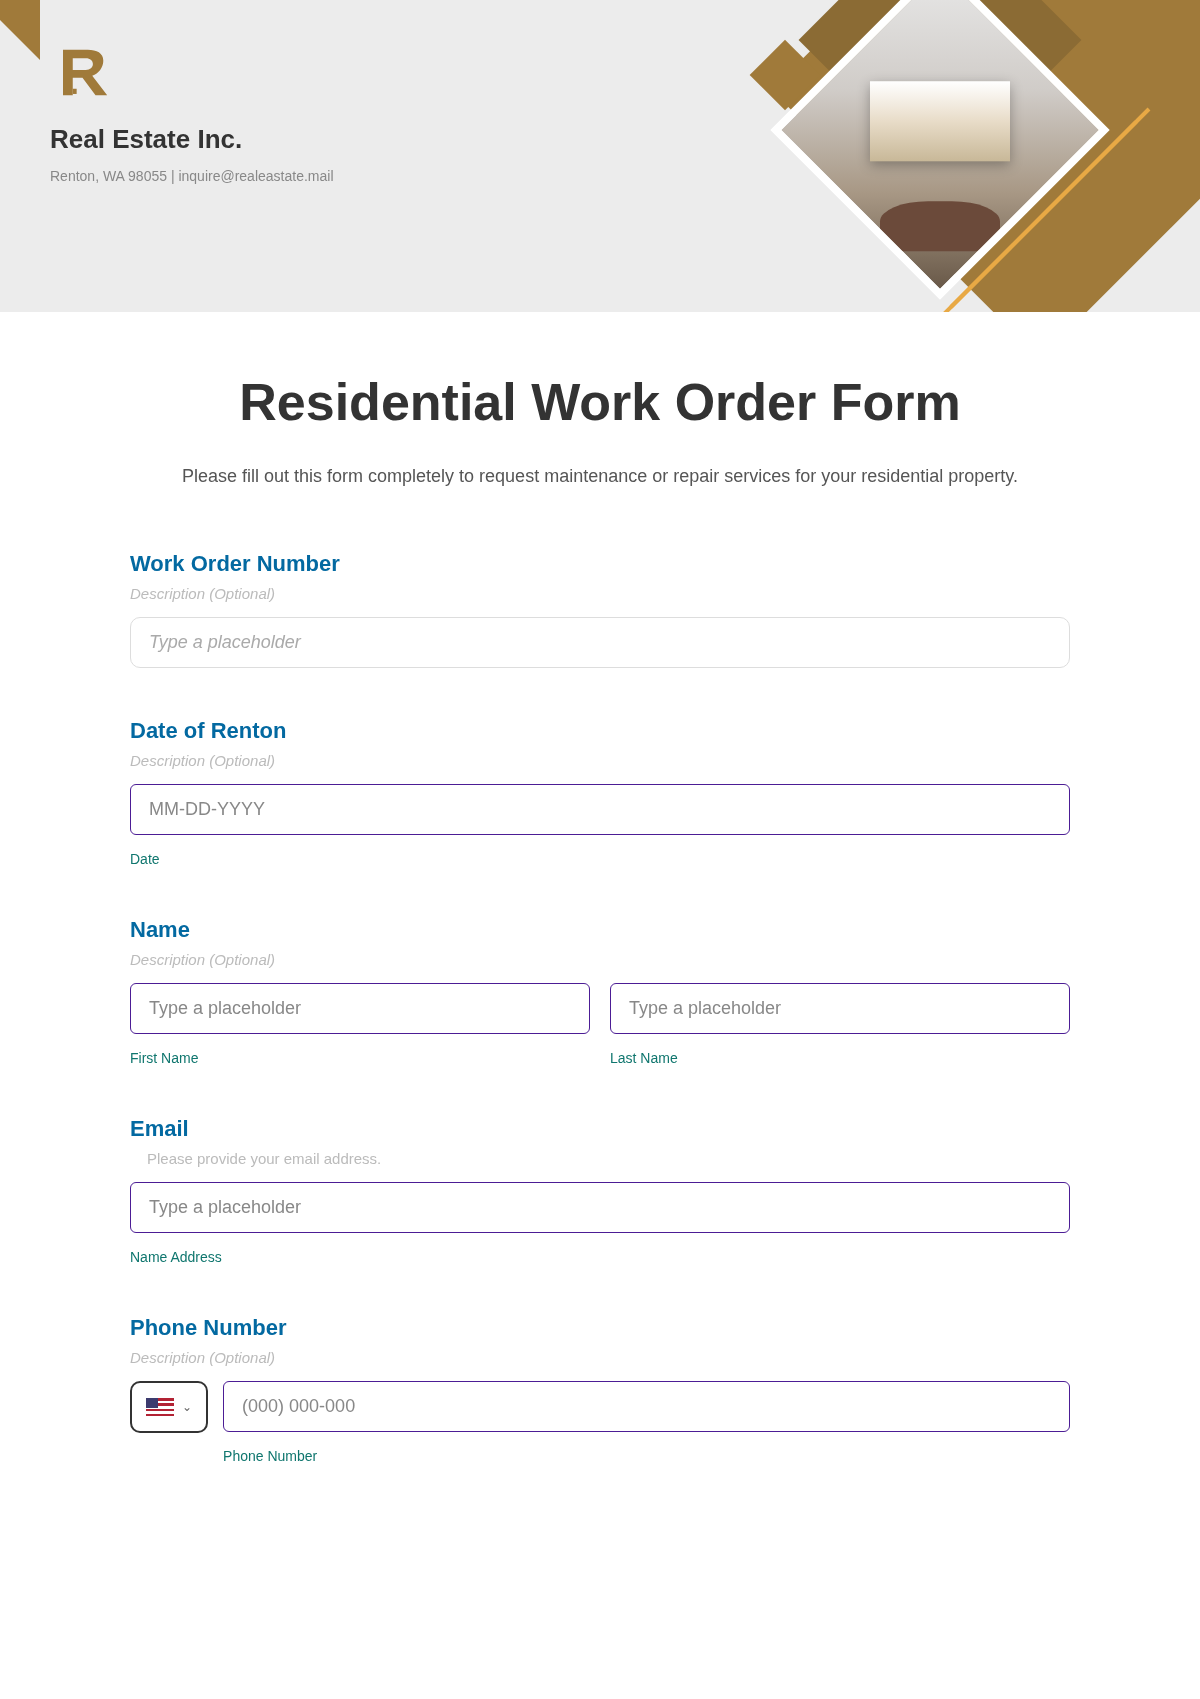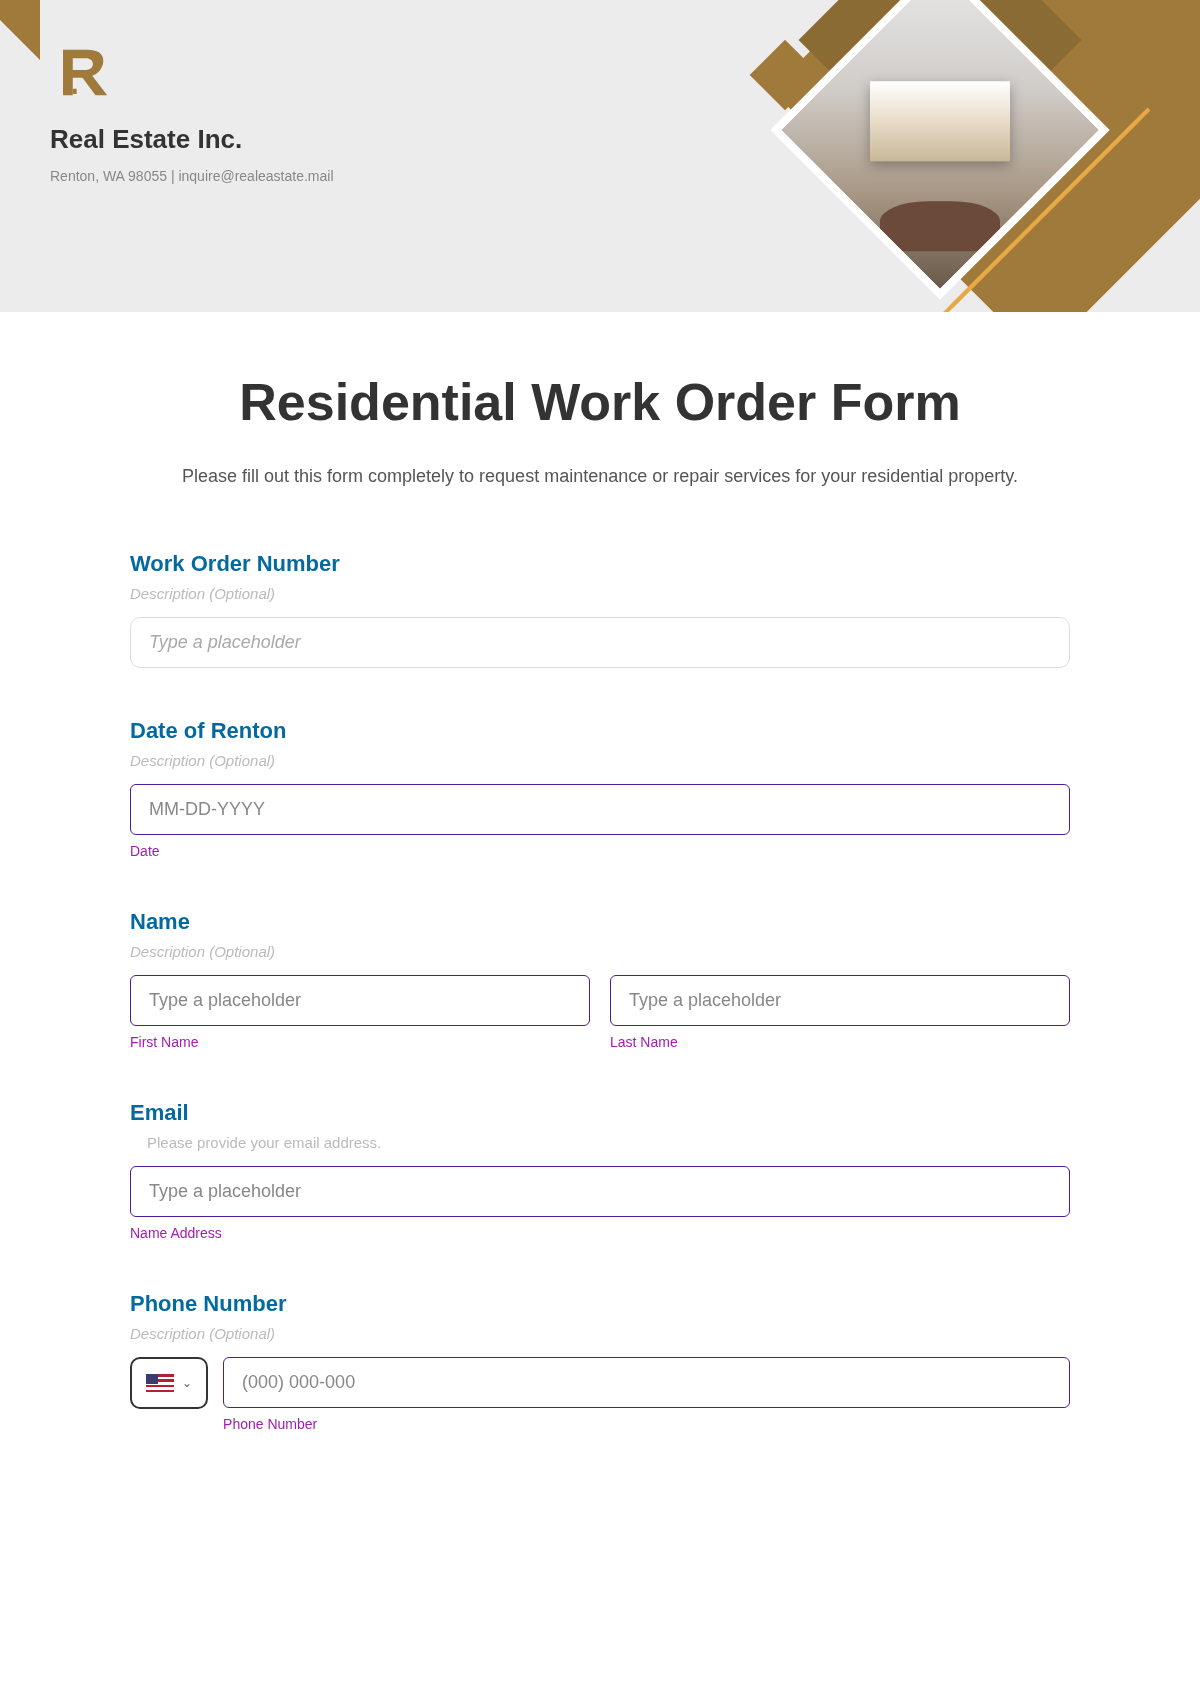--- a/index.html
+++ b/index.html
@@ -200,22 +200,22 @@
       font-size: 18px;
       border: 1px solid #4c1d95;
       border-radius: 6px;
       color: #555;
     }
     .text-input-normal::placeholder {
       color: #888;
     }
     .field-sublabel {
       font-size: 14px;
-      color: #a21caf;
-      margin-top: 8px;
+      color: #0f766e;
+      margin-top: 16px;
     }
     .name-row {
       display: flex;
       gap: 20px;
     }
     .name-col {
       flex: 1;
     }
     .phone-row {
       display: flex;

